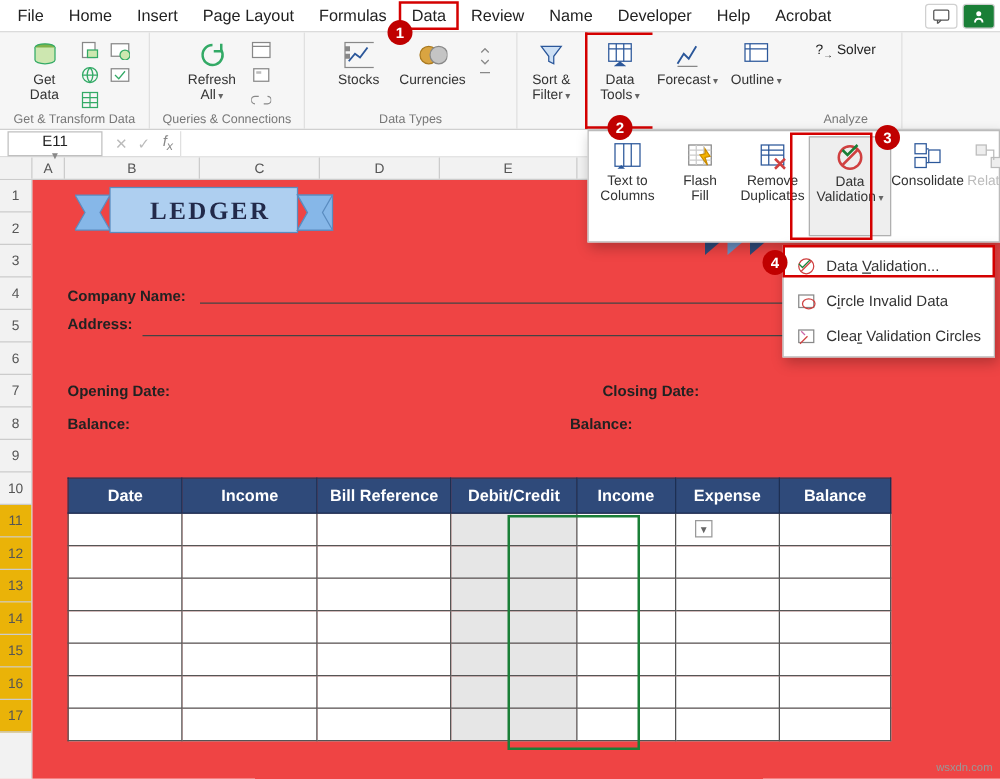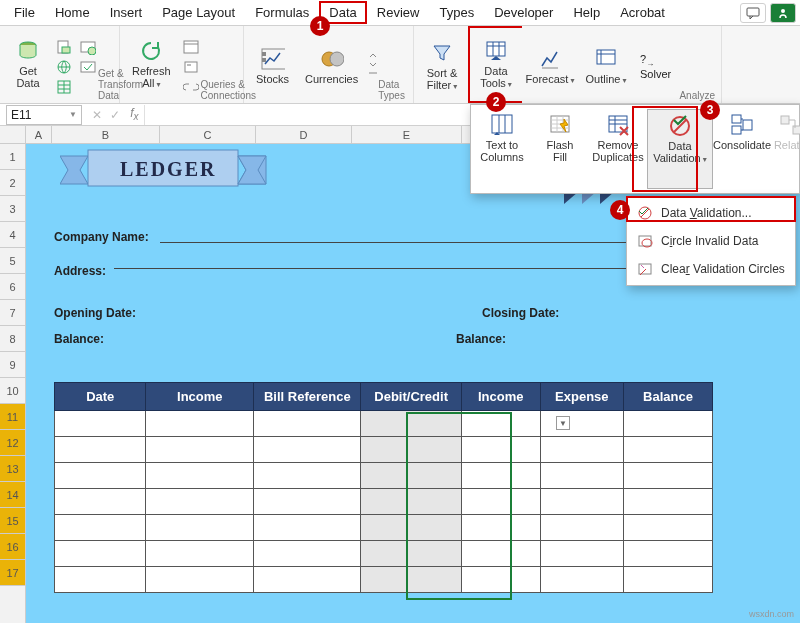--- a/index.html
+++ b/index.html
@@ -46,21 +46,21 @@
   
   .ribbon {
     height: 78px;
     display: flex;
     background: #f6f6f6;
     border-bottom: 1px solid #d0d0d0;
     position: relative;
   }
   .rgroup {
     display: flex;
-    flex-direction: row;
+    flex-direction: column;
     align-items: center;
     padding: 4px 6px 0 6px;
     border-right: 1px solid #e0e0e0;
   }
   .rgroup .row { display: flex; align-items: flex-start; gap: 4px; }
   .rgroup .glabel {
     font-size: 10px;
     color: #777;
     margin-top: auto;
     padding-bottom: 2px;
@@ -98,34 +98,34 @@
     height: 22px;
     border-bottom: 1px solid #d0d0d0;
     background: #fff;
   }
   .namebox {
     width: 76px; height: 20px;
     border: 1px solid #c0c0c0;
     margin: 0 6px;
     padding: 0 4px;
     font-size: 12px;
-    display:flex;align-items:center;justify-content:space-between;
+    display:flex;align-items:center;justify-content:space-between;flex-direction:column;
   }
   .fx { color: #888; font-style: italic; padding: 0 6px;}
   .formula-input { flex:1; height:20px; border:none; border-left:1px solid #e0e0e0; padding:0 4px;}
   
   .colhdr { display:flex; height:18px; background:#f2f2f2; border-bottom:1px solid #ccc;}
   .rowhdr-space { width:26px; border-right:1px solid #ccc; background:#f2f2f2;}
   .colhdr .ch { border-right:1px solid #ccc; text-align:center; font-size:11px; color:#555; display:flex;align-items:center;justify-content:center;}
   
   .gridarea { position:relative; display:flex; height: calc(623px - 26px - 78px - 22px - 18px); }
   .rownums { width:26px; background:#f2f2f2; border-right:1px solid #ccc; }
   .rownums div { height:26px; border-bottom:1px solid #ccc; font-size:11px; color:#555; display:flex; align-items:center; justify-content:center;}
   .rownums div.sel { background:#eab308; }
-  .sheet { position:relative; flex:1; background:#7dd3fc; }
+  .sheet { position:relative; flex:1; background:#ef4444; }
   
   .ledger-banner {
     position:absolute; left:34px; top:4px;
     display:flex; align-items:center;
   }
   .ledger-banner svg { display:block;}
   .ledger-text {
     font-family: "Georgia", serif;
     font-weight: bold;
     font-size: 20px;
@@ -174,21 +174,21 @@
 <body>
 
 <div class="tabbar">
   <div class="tab">File</div>
   <div class="tab">Home</div>
   <div class="tab">Insert</div>
   <div class="tab">Page Layout</div>
   <div class="tab">Formulas</div>
   <div class="tab active">Data</div>
   <div class="tab">Review</div>
-  <div class="tab">Types</div>
+  <div class="tab">Name</div>
   <div class="tab">Developer</div>
   <div class="tab">Help</div>
   <div class="tab">Acrobat</div>
   <div class="spacer"></div>
   <div class="comment-btn">
     <svg width="14" height="12">
         <rect x="1" y="1" width="12" height="8" rx="1" fill="none" stroke="#555"></rect>
         <path d="M4 9 L4 12 L7 9" fill="none" stroke="#555"></path>
       </svg>
   </div>
@@ -436,21 +436,21 @@
 
     <svg style="position:absolute;left:538px;top:36px" width="60" height="26">
       <polygon points="0,0 14,12 0,24" fill="#2f4a7a"></polygon>
       <polygon points="18,0 32,12 18,24" fill="#6b8fc2"></polygon>
       <polygon points="36,0 50,12 36,24" fill="#2f4a7a"></polygon>
     </svg>
 
     <div class="fieldlabel" style="left:28px; top:86px">Company Name:</div>
     <div class="fieldline" style="left:134px; top:98px; width:630px"></div>
 
-    <div class="fieldlabel" style="left:28px; top:120px">Address:</div>
+    <div class="fieldlabel" style="left:28px; top:108px">Address:</div>
     <div class="fieldline" style="left:88px; top:124px; width:676px"></div>
 
     <div class="fieldlabel" style="left:28px; top:162px">Opening Date:</div>
     <div class="fieldlabel" style="left:456px; top:162px">Closing Date:</div>
     <div class="fieldlabel" style="left:28px; top:188px">Balance:</div>
     <div class="fieldlabel" style="left:430px; top:188px">Balance:</div>
 
     <table class="tbl">
       <tbody>
           <tr>

